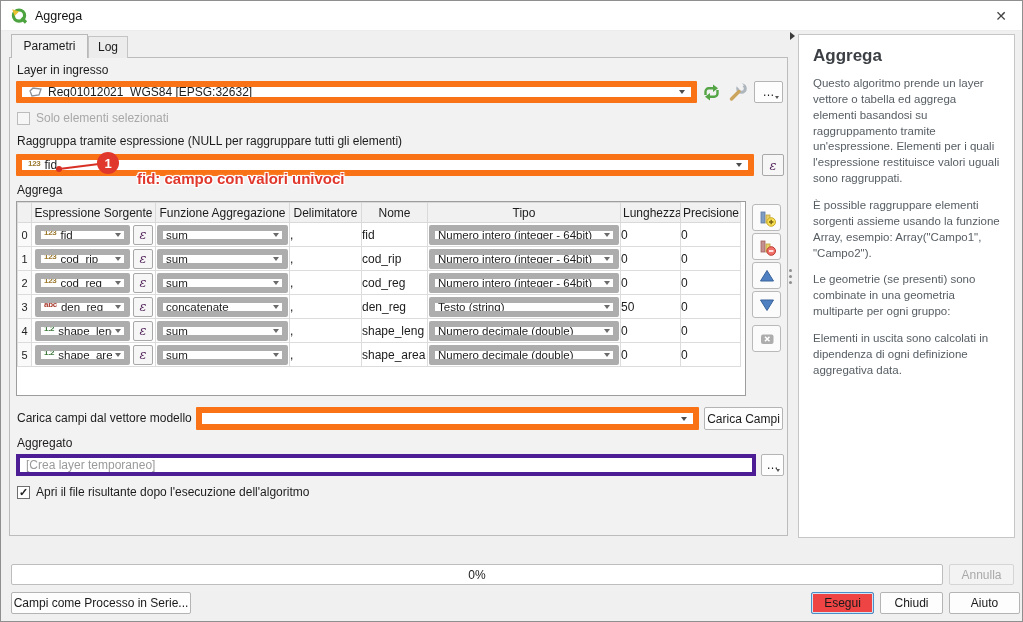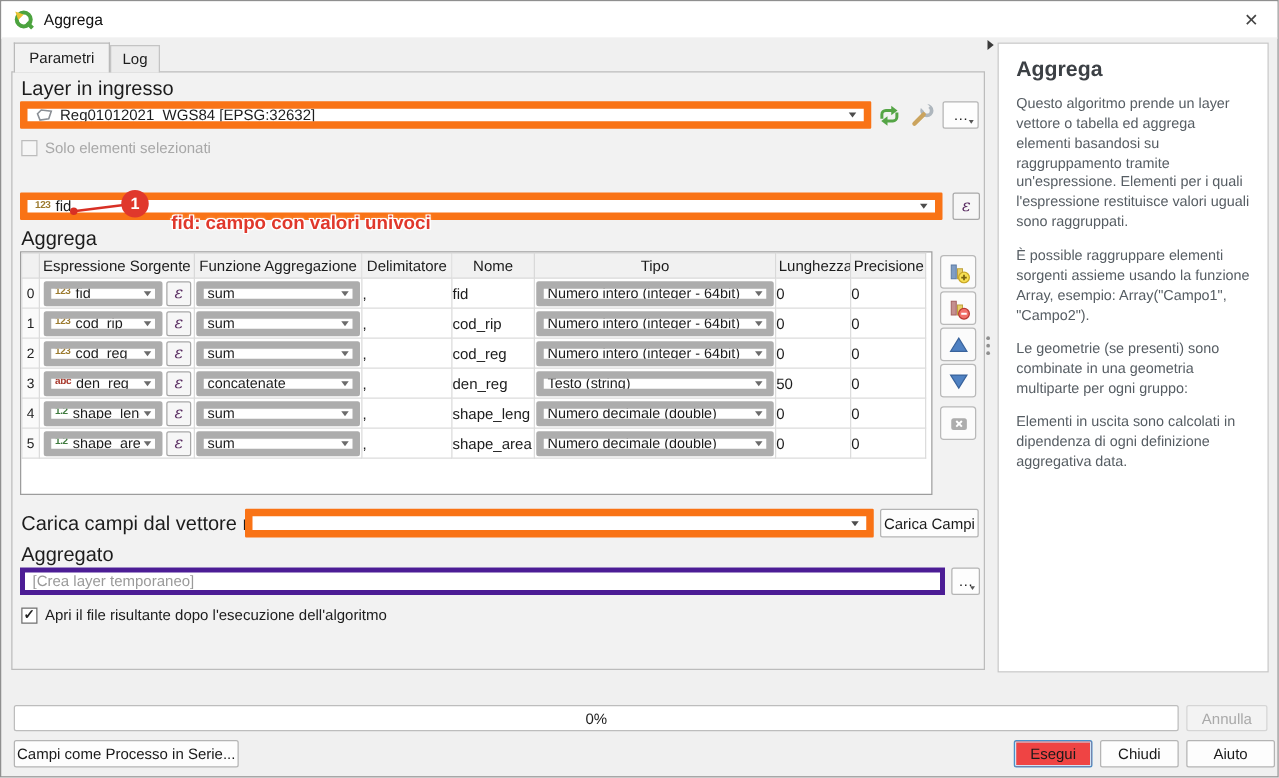--- a/index.html
+++ b/index.html
@@ -19,21 +19,21 @@
     background:transparent; font-size:14px; color:#444; display:flex; align-items:center; justify-content:center; cursor:default;}
   
   .tab { position:absolute; text-align:center; font-size:12px; }
   .tab-active { left:10px; top:33px; width:77px; height:24px; padding-top:4px;
     background:#f2f2f2; border:1px solid #b9b9b9; border-bottom:none; z-index:3; }
   .tab-inactive { left:87px; top:35px; width:40px; height:22px; padding-top:3px;
     background:#ececec; border:1px solid #c4c4c4; border-bottom:none; z-index:1; }
   .tab-frame { position:absolute; left:8px; top:56px; width:779px; height:479px;
     background:#f2f2f2; border:1px solid #bcbcbc; z-index:0; }
   
-  .lbl { position:absolute; font-size:16px; color:#1c1c1c; white-space:nowrap; }
+  .lbl { position:absolute; font-size:12px; color:#1c1c1c; white-space:nowrap; }
   .combo { background:#fff; border:6px solid #f97316; border-radius:1px;
     display:flex; align-items:center; padding:0 6px; font-size:12px; overflow:hidden; }
   .combo .ctext { white-space:nowrap; overflow:hidden; flex:1 1 auto; }
   .dd { width:0; height:0; border-left:3.5px solid transparent; border-right:3.5px solid transparent;
     border-top:4px solid #4c4c4c; margin-left:6px; flex:0 0 auto; }
   .field { background:#fff; border:4px solid #4c1d95; display:flex; align-items:center;
     padding:0 6px; font-size:12px; }
   .btn { background:#fdfdfd; border:1px solid #b4b4b4; border-radius:2px; font-size:12px;
     color:#1a1a1a; display:flex; align-items:center; justify-content:center;
     font-family:"Liberation Sans", sans-serif; cursor:default; }
@@ -133,20 +133,21 @@
   <button class="btn dots-btn" style="position:absolute; left:753px; top:80px; width:29px; height:22px;">
     <span>…</span>
     <span class="mini-dd"></span>
   </button>
 
   <div class="chk disabled" style="left:16px; top:110px;">
     <span class="box"></span>
     <span>Solo elementi selezionati</span>
   </div>
 
+  <div class="lbl" style="left:16px; top:133px;">Raggruppa tramite espressione (NULL per raggruppare tutti gli elementi)</div>
   <div class="combo" style="position:absolute; left:15px; top:153px; width:738px; height:22px;">
     <span class="ficon t-int">123</span>
     <span class="ctext">fid</span>
     <span class="dd"></span>
   </div>
   <button class="eps" style="position:absolute; left:761px; top:153px; width:22px; height:22px;">ε</button>
 
   <svg class="anno-svg" width="120" height="36">
     <circle cx="18" cy="22" r="3" fill="#d83025"></circle>
     <line x1="18" y1="22" x2="58" y2="17" stroke="#d83025" stroke-width="2"></line>

